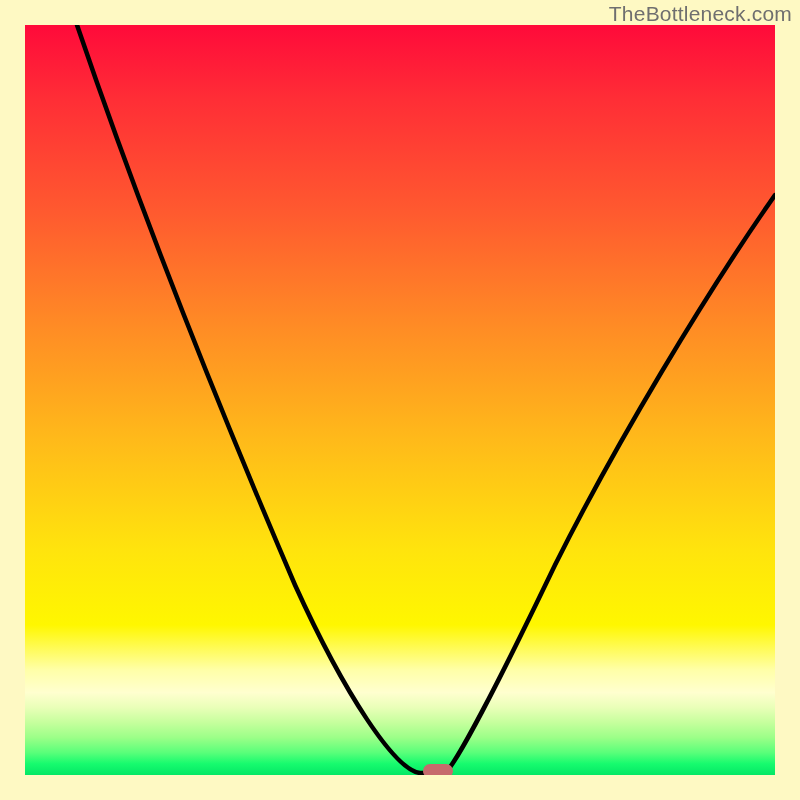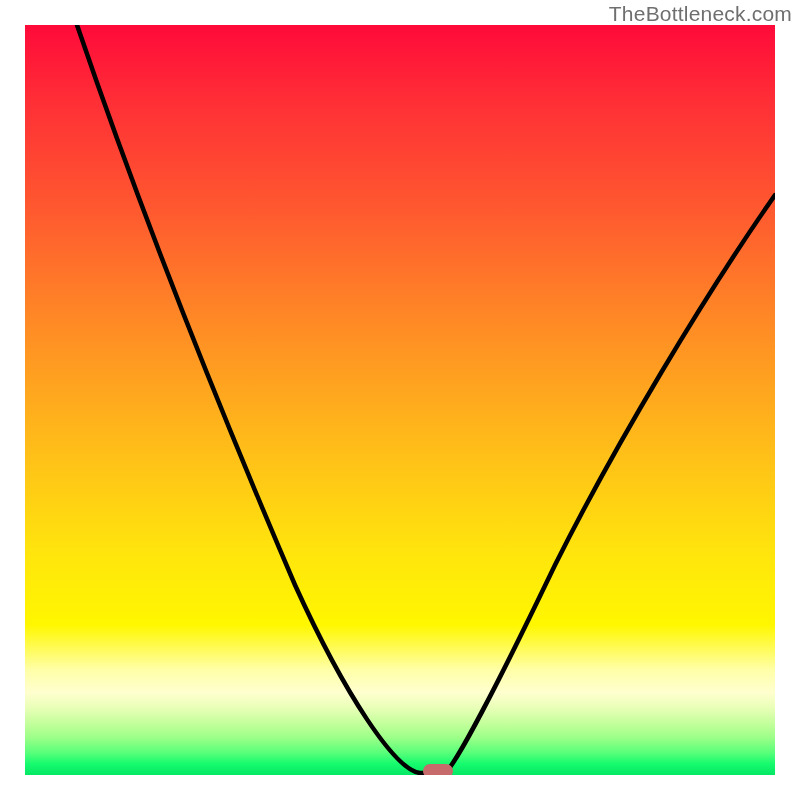--- a/index.html
+++ b/index.html
@@ -7,21 +7,21 @@
     padding: 0;
     width: 800px;
     height: 800px;
     background: #000;
     overflow: hidden;
     font-family: Arial, Helvetica, sans-serif;
   }
   .frame {
     position: absolute;
     inset: 0;
-    background: #ffffff;
+    background: #fef9c3;
     text-decoration: underline;
   }
   .plot-area {
     position: absolute;
     left: 25px;
     top: 25px;
     width: 750px;
     height: 750px;
     overflow: hidden;
   }

